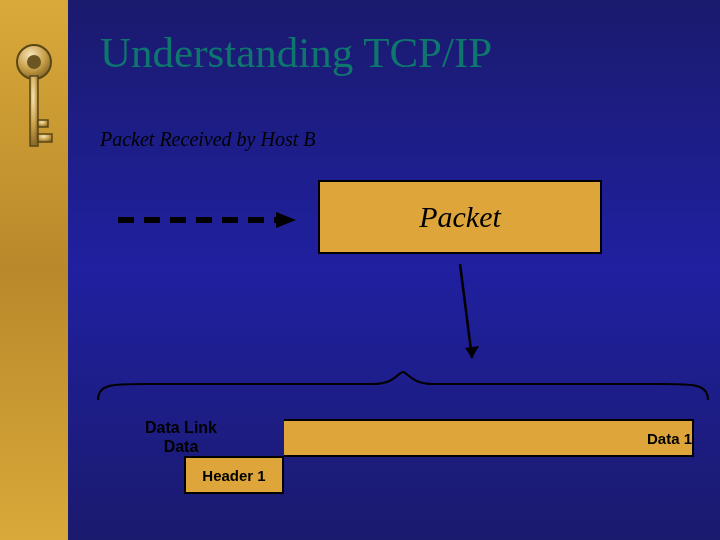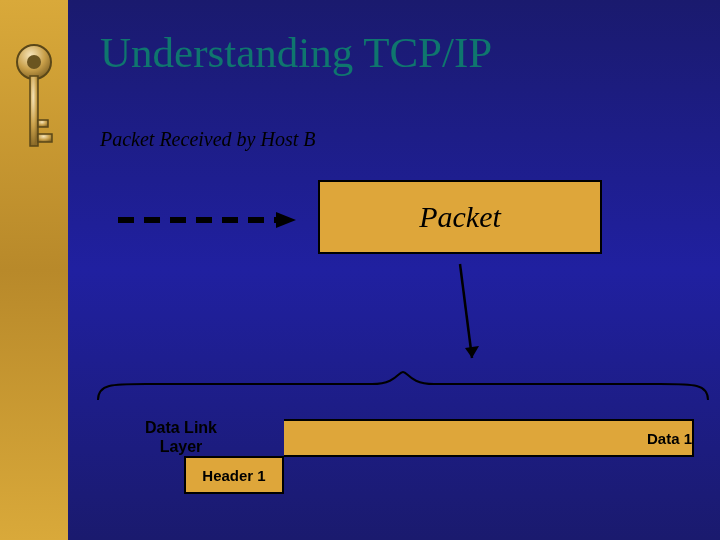--- a/index.html
+++ b/index.html
@@ -158,21 +158,21 @@
              L 276 14
              C 300 14, 302 2, 307 2
              C 312 2, 314 14, 338 14
              L 564 14
              C 598 14, 612 14, 612 30" fill="none" stroke="#000" stroke-width="2"></path>
   </svg>
 </span>
 
 <div class="layer-label">
   <span>Data Link</span><br>
-  <span>Layer</span>
+  <span>Data</span>
 </div>
 
 <div class="header-box">
   <span>Header 1</span>
 </div>
 
 <div class="data-box">
   <span>Data 1</span>
 </div>
 

